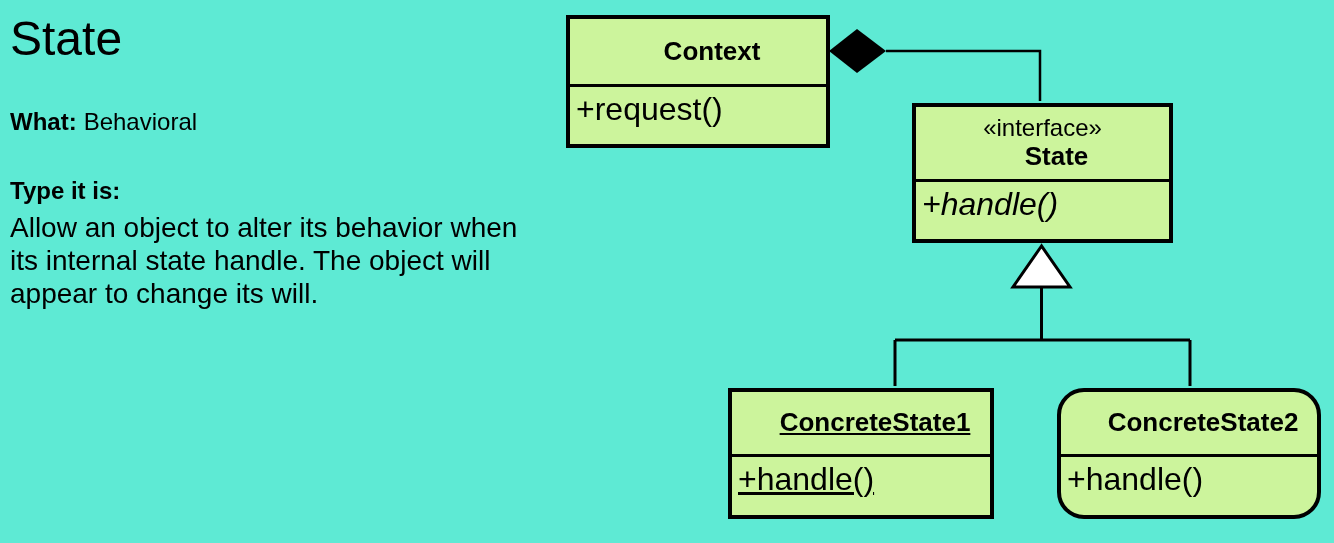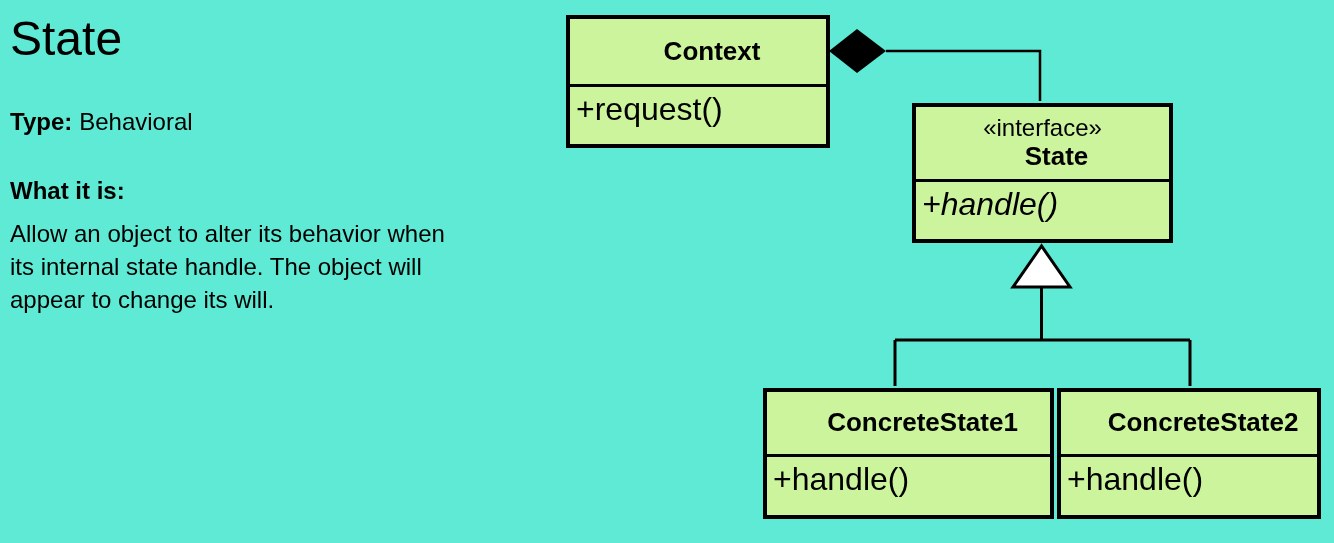--- a/index.html
+++ b/index.html
@@ -28,22 +28,22 @@
     position: absolute; left: 0; top: 108px;
     font-size: 24px; line-height: 1.2; margin: 0; white-space: nowrap;
   }
   .b { font-weight: bold; }
   .type-line .b { margin-right: 7px; }
   .what-label {
     position: absolute; left: 0; top: 177px;
     font-size: 24px; margin: 0; white-space: nowrap;
   }
   .desc {
-    position: absolute; left: 0; top: 217px;
-    font-size: 24px; line-height: 33px; white-space: nowrap;
+    position: absolute; left: 0; top: 211px;
+    font-size: 28px; line-height: 33px; white-space: nowrap;
   }
 
   
   .diagram { position: absolute; left: 0; top: 0; width: 1334px; height: 543px; }
   .connector-layer { position: absolute; left: 0; top: 0; }
 
   .uml-box {
     position: absolute;
     border: 4px solid #000;
     box-sizing: border-box;
@@ -63,35 +63,35 @@
   .uml-methods { flex: 1; padding: 3px 6px; }
   .uml-method { font-size: 32px; line-height: 1.2; }
 
   #box-context { left: 566px; top: 15px;  width: 264px; height: 133px; }
   #box-context .uml-header { height: 65px; }
 
   #box-state { left: 912px; top: 103px; width: 261px; height: 140px; }
   #box-state .uml-header { height: 72px; }
   #box-state .uml-method { font-style: italic; }
 
-  #box-cs1 { left: 763px;  top: 388px; width: 291px; height: 131px; }
+  #box-cs1 { left: 728px;  top: 388px; width: 266px; height: 131px; text-decoration: underline; }
   #box-cs2 { left: 1057px; top: 388px; width: 264px; height: 131px; }
   #box-cs1 .uml-header, #box-cs2 .uml-header { height: 62px; }
 </style>
 </head>
 <body>
 
 <div class="canvas">
 
   <div class="info">
     <h1 class="pattern-title">State</h1>
     <p class="type-line">
-      <span class="b">Type:</span><span>Behavioral</span>
+      <span class="b">What:</span><span>Behavioral</span>
     </p>
-    <p class="what-label b">What it is:</p>
+    <p class="what-label b">Type it is:</p>
     <div class="desc">
       <div>Allow an object to alter its behavior when</div>
       <div>its internal state handle. The object will</div>
       <div>appear to change its will.</div>
     </div>
   </div>
 
   <div class="diagram">
 
     <svg class="connector-layer" width="1334" height="543" viewBox="0 0 1334 543">
@@ -126,21 +126,21 @@
 
     <div class="uml-box" id="box-cs1" style="background-color: rgb(204, 244, 156); border-color: rgb(0, 0, 0);">
       <div class="uml-header" style="border-bottom-color: rgb(0, 0, 0);">
         <div class="uml-name">ConcreteState1</div>
       </div>
       <div class="uml-methods">
         <div class="uml-method">+handle()</div>
       </div>
     </div>
 
-    <div class="uml-box" id="box-cs2" style="background-color: rgb(204, 244, 156); border-color: rgb(0, 0, 0);">
+    <div class="uml-box" id="box-cs2" style="background-color: rgb(204, 244, 156); border-color: rgb(0, 0, 0); border-radius: 27px;">
       <div class="uml-header" style="border-bottom-color: rgb(0, 0, 0);">
         <div class="uml-name">ConcreteState2</div>
       </div>
       <div class="uml-methods">
         <div class="uml-method">+handle()</div>
       </div>
     </div>
 
   </div>
 </div>

